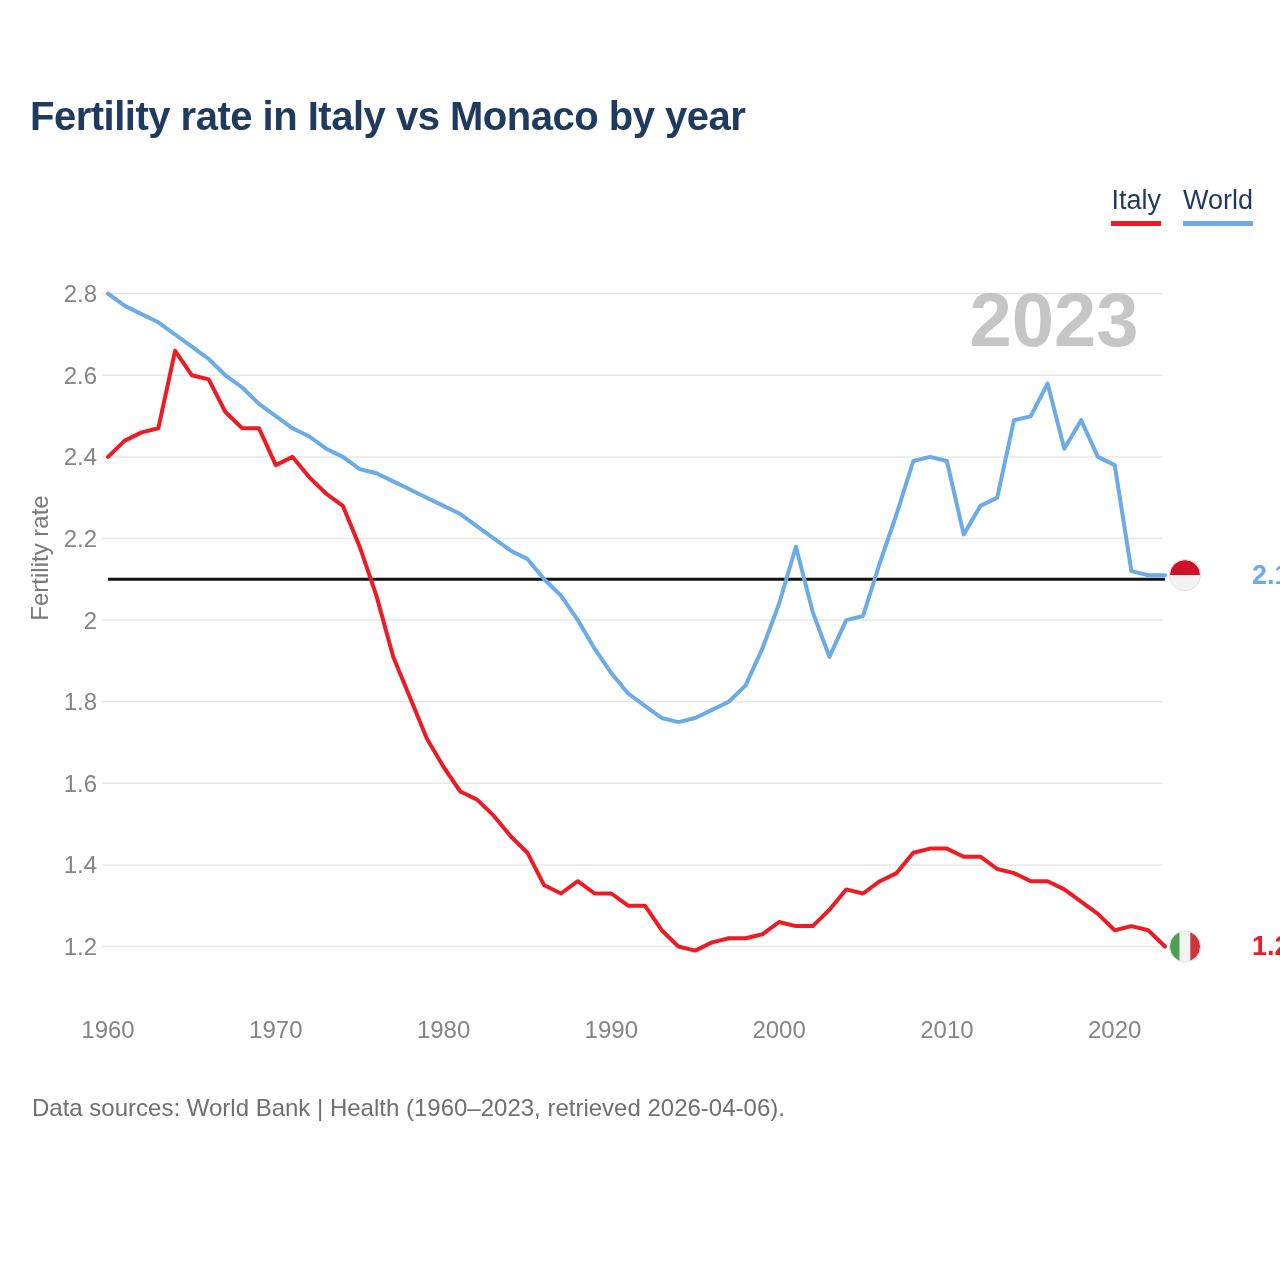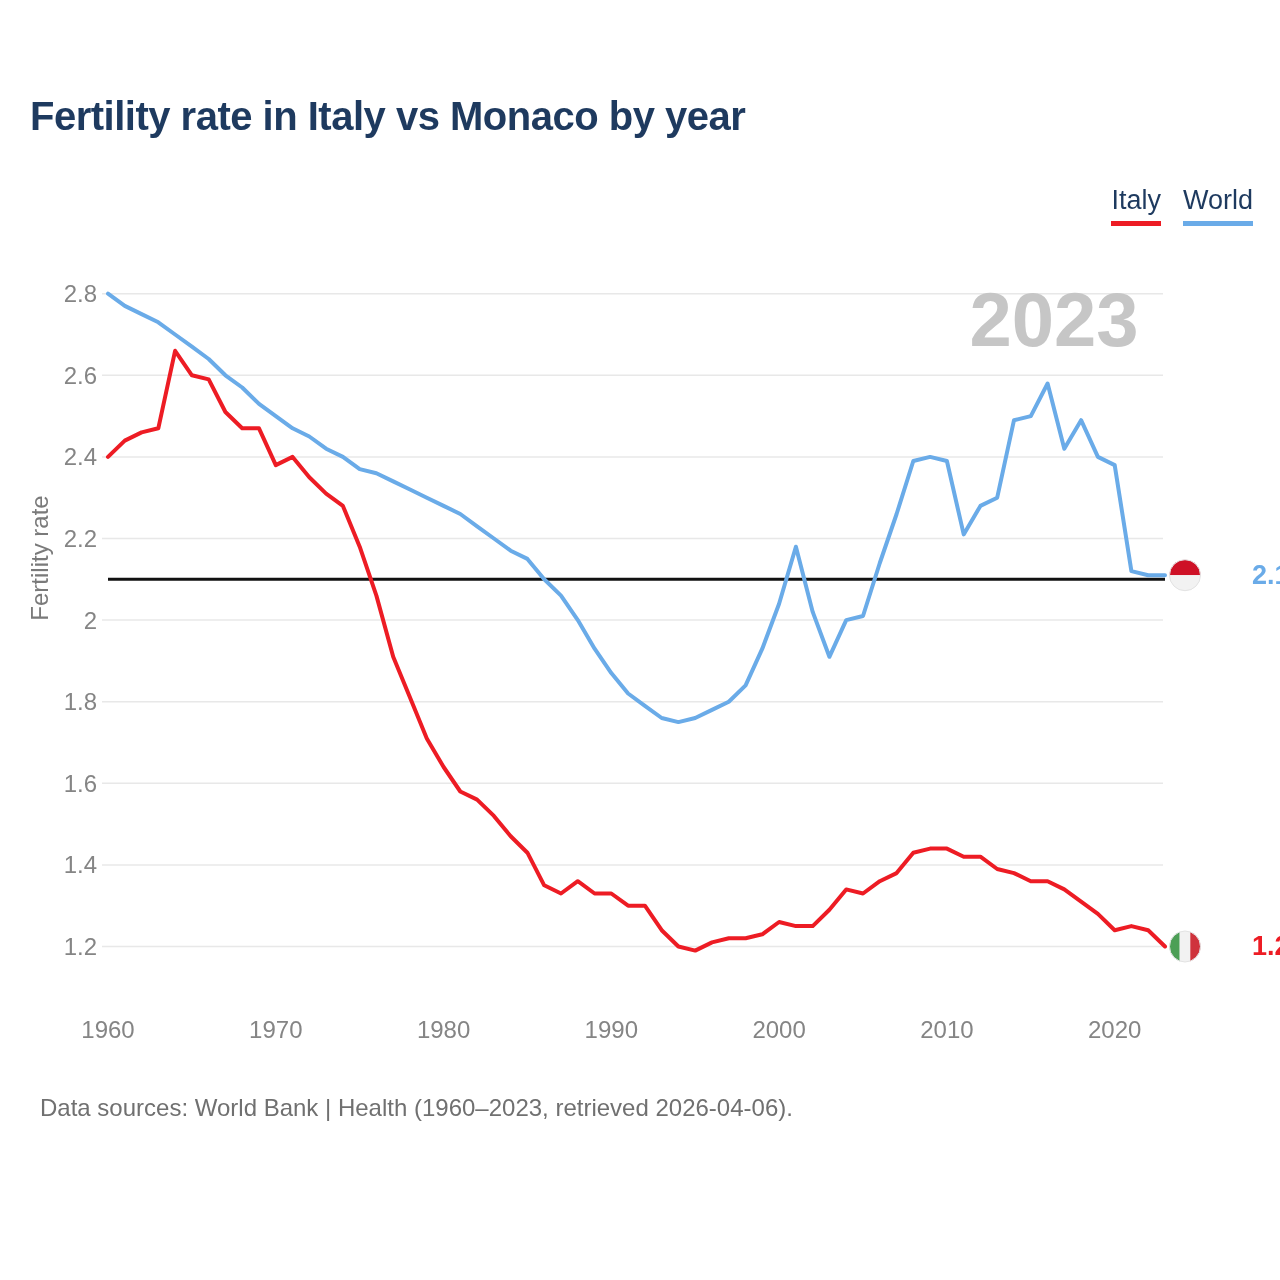--- a/index.html
+++ b/index.html
@@ -10,21 +10,21 @@
   .legend{position:absolute;top:186px;right:27px;display:flex;gap:22px;}
   .legend-item{font-size:27px;color:#1e3a5f;padding-bottom:5px;border-bottom:5px solid #ccc;
     cursor:pointer;line-height:1.1;}
   .plot-svg{position:absolute;left:0;top:0;width:1280px;height:1280px;}
   .watermark{font-size:76px;font-weight:bold;fill:#c6c6c6;}
   .ytick,.xtick{font-size:24px;fill:#858585;}
   .yaxis-label{font-size:24px;fill:#7a7a7a;}
   .end-label{position:absolute;left:1252px;font-size:27px;font-weight:bold;}
   .end-label.monaco{top:560px;}
   .end-label.italy{top:931px;}
-  .footer{position:absolute;left:40px;color:#707070;font-size:24px;line-height:36px;}
+  .footer{position:absolute;left:32px;color:#707070;font-size:24px;line-height:36px;}
   .footer{top:1090px;}
 </style>
 </head>
 <body>
 
 <div class="canvas">
 
   <div class="title">Fertility rate in Italy vs Monaco by year</div>
 
   <div class="legend">

